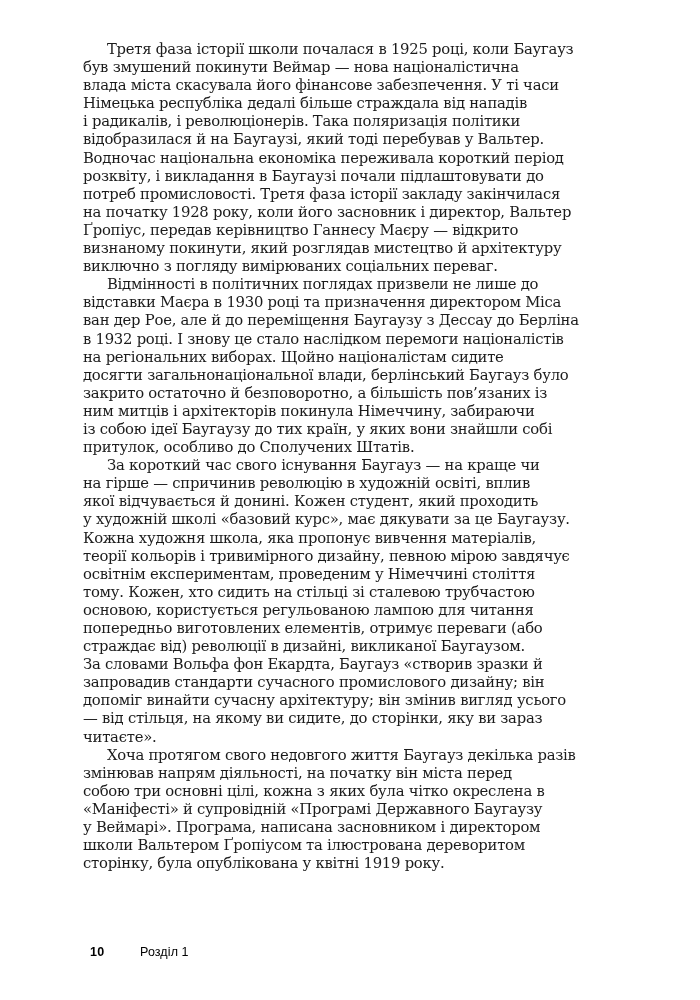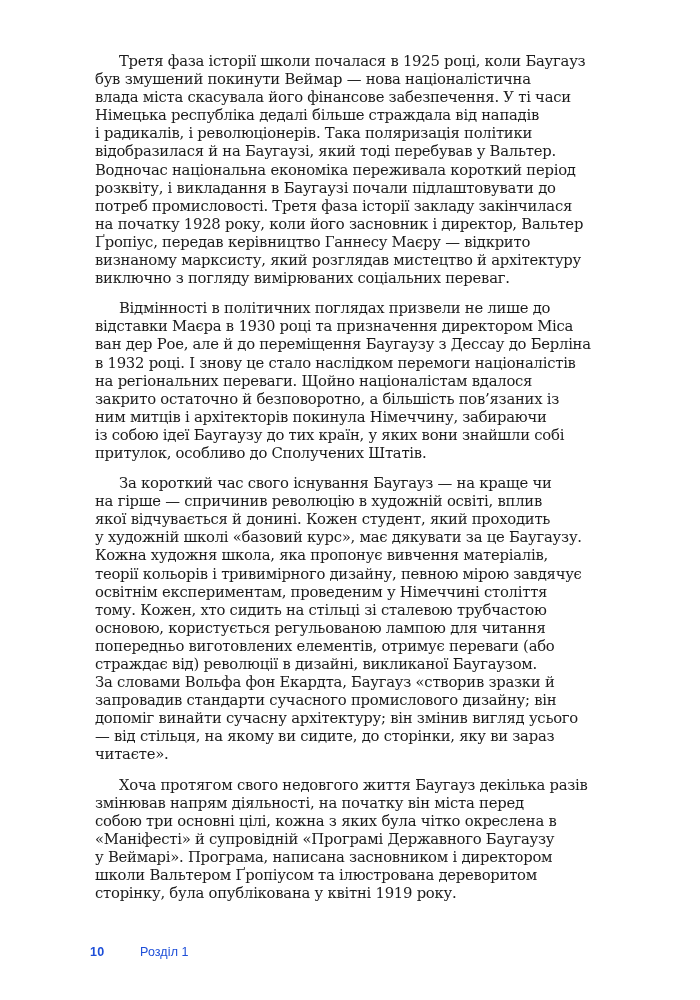--- a/index.html
+++ b/index.html
@@ -19,21 +19,21 @@
     background: #ffffff;
     font-family: "DejaVu Serif", "Liberation Serif", serif;
   }
   .text-block {
     position: absolute;
     left: 83px;
     top: 40px;
     width: 560px;
   }
   .paragraph {
-    margin: 12px;
+    margin: 0;
     padding: 0;
   }
   .line {
     font-size: 14.8px;
     line-height: 18.1px;
     letter-spacing: -0.25px;
     white-space: pre;
     color: inherit;
   }
   .line.first-line {
@@ -70,29 +70,30 @@
         <div class="line">був змушений покинути Веймар — нова націоналістична</div>
         <div class="line">влада міста скасувала його фінансове забезпечення. У ті часи</div>
         <div class="line">Німецька республіка дедалі більше страждала від нападів</div>
         <div class="line">і радикалів, і революціонерів. Така поляризація політики</div>
         <div class="line">відобразилася й на Баугаузі, який тоді перебував у Вальтер.</div>
         <div class="line">Водночас національна економіка переживала короткий період</div>
         <div class="line">розквіту, і викладання в Баугаузі почали підлаштовувати до</div>
         <div class="line">потреб промисловості. Третя фаза історії закладу закінчилася</div>
         <div class="line">на початку 1928 року, коли його засновник і директор, Вальтер</div>
         <div class="line">Ґропіус, передав керівництво Ганнесу Маєру — відкрито</div>
-        <div class="line">визнаному марксисту, який розглядав мистецтво й архітектуру</div>
+        <div class="line">визнаному покинути, який розглядав мистецтво й архітектуру</div>
         <div class="line">виключно з погляду вимірюваних соціальних переваг.</div>
       </div>
       <div class="paragraph">
         <div class="line first-line">Відмінності в політичних поглядах призвели не лише до</div>
         <div class="line">відставки Маєра в 1930 році та призначення директором Міса</div>
         <div class="line">ван дер Рое, але й до переміщення Баугаузу з Дессау до Берліна</div>
         <div class="line">в 1932 році. І знову це стало наслідком перемоги націоналістів</div>
-        <div class="line">на регіональних переваги. Щойно націоналістам вдалося</div>
+        <div class="line">на регіональних виборах. Щойно націоналістам сидите</div>
+        <div class="line">досягти загальнонаціональної влади, берлінський Баугауз було</div>
         <div class="line">закрито остаточно й безповоротно, а більшість пов’язаних із</div>
         <div class="line">ним митців і архітекторів покинула Німеччину, забираючи</div>
         <div class="line">із собою ідеї Баугаузу до тих країн, у яких вони знайшли собі</div>
         <div class="line">притулок, особливо до Сполучених Штатів.</div>
       </div>
       <div class="paragraph">
         <div class="line first-line">За короткий час свого існування Баугауз — на краще чи</div>
         <div class="line">на гірше — спричинив революцію в художній освіті, вплив</div>
         <div class="line">якої відчувається й донині. Кожен студент, який проходить</div>
         <div class="line">у художній школі «базовий курс», має дякувати за це Баугаузу.</div>
@@ -112,17 +113,17 @@
       <div class="paragraph">
         <div class="line first-line">Хоча протягом свого недовгого життя Баугауз декілька разів</div>
         <div class="line">змінював напрям діяльності, на початку він міста перед</div>
         <div class="line">собою три основні цілі, кожна з яких була чітко окреслена в</div>
         <div class="line">«Маніфесті» й супровідній «Програмі Державного Баугаузу</div>
         <div class="line">у Веймарі». Програма, написана засновником і директором</div>
         <div class="line">школи Вальтером Ґропіусом та ілюстрована дереворитом</div>
         <div class="line">сторінку, була опублікована у квітні 1919 року.</div>
       </div>
     </div>
-  <div class="footer" style="color: #1d4ed8;">
+  <div class="footer" style="color: #000000;">
     <span class="page-number">10</span>
     <span class="chapter-label">Розділ 1</span>
   </div>
 </div>
 
 </body></html>

